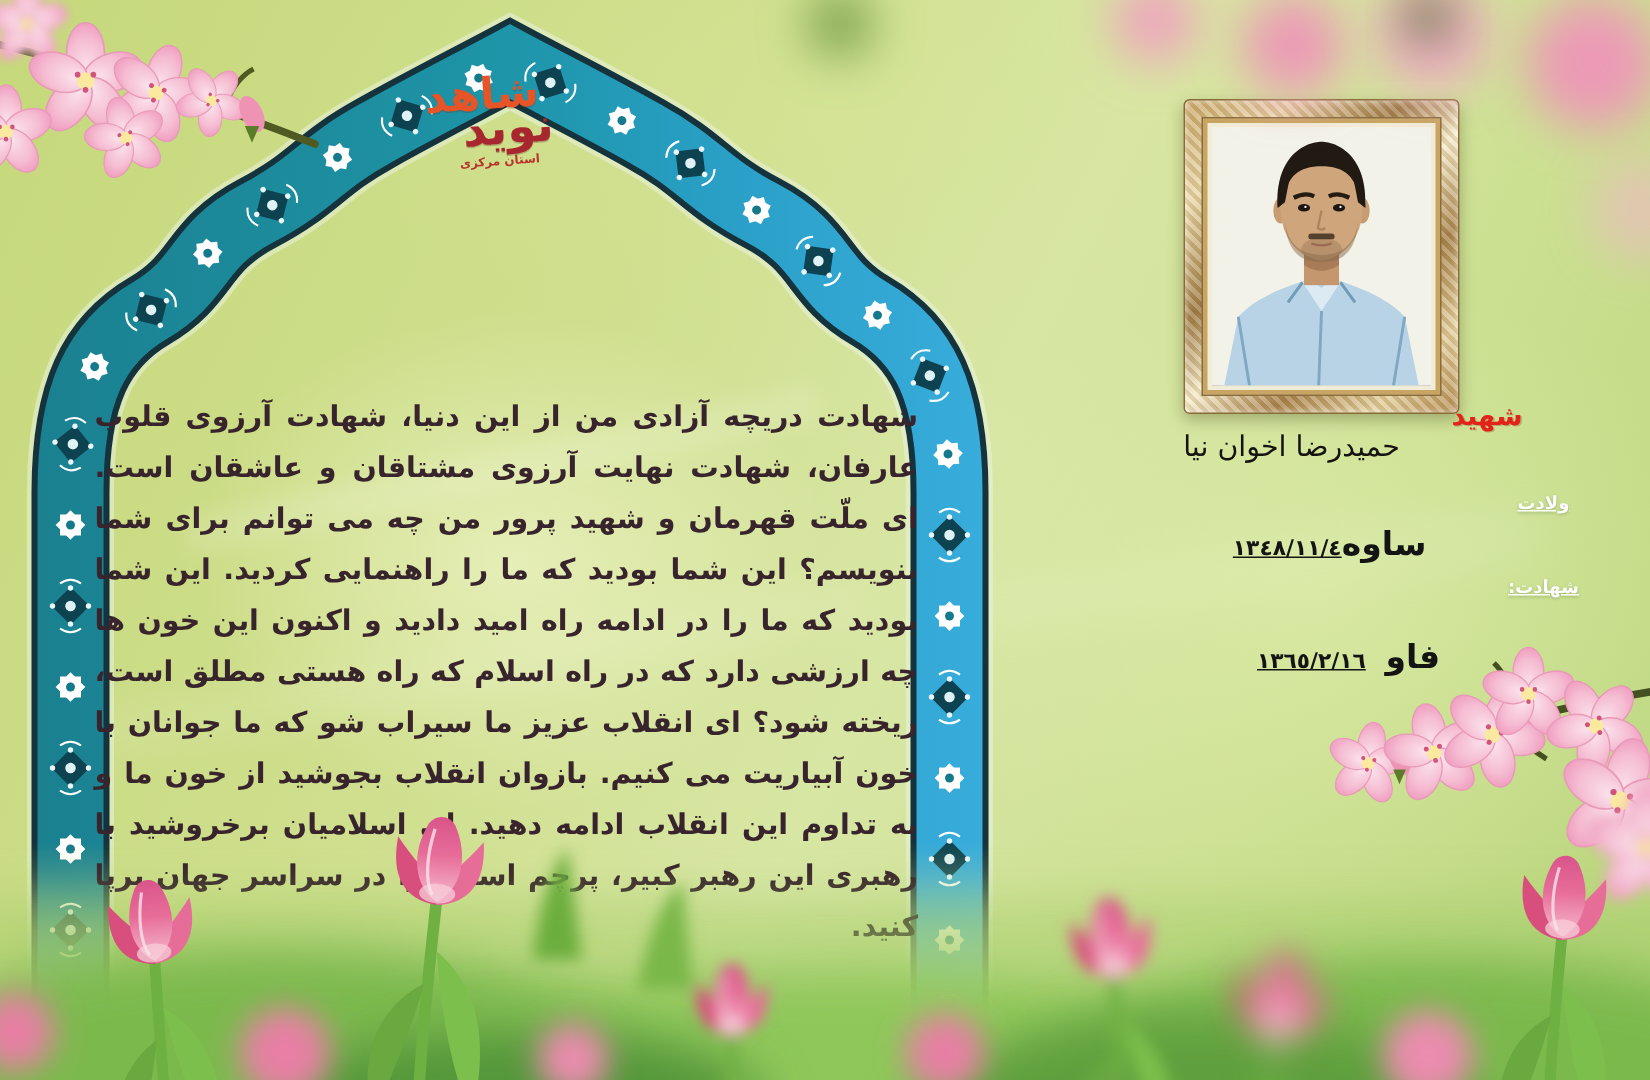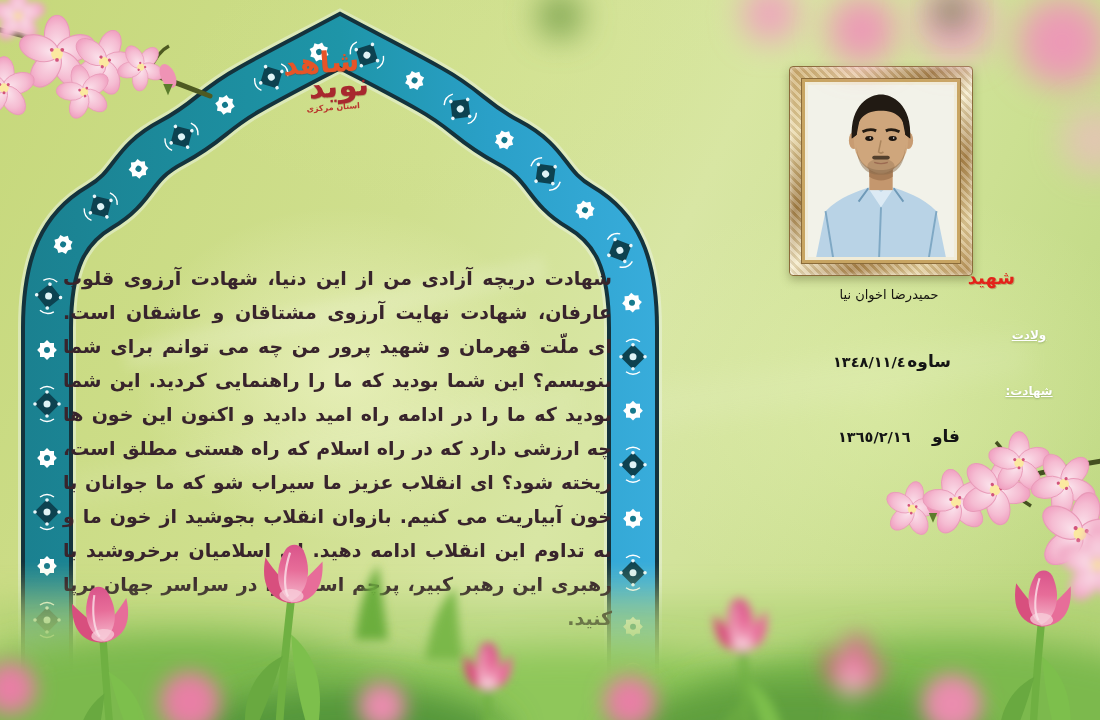--- a/index.html
+++ b/index.html
@@ -37,31 +37,31 @@
            repeating-linear-gradient(45deg, rgba(255,255,255,.20) 0 3px, rgba(122,90,40,.16) 3px 6px),
            linear-gradient(135deg,#caa768,#ead9a8 18%,#9f7b44 38%,#f6ecca 52%,#a8824a 68%,#e3cf9c 85%,#b58d52);
          box-shadow:0 4px 10px rgba(70,70,30,.35), inset 0 0 5px rgba(255,255,255,.65);}
   .frame-inner{width:100%;height:100%;box-sizing:border-box;border:3px solid #c8a562;outline:1px solid #8a6b3a;
                background:#f1ecd8;padding:3px;}
   .photo{width:100%;height:100%;background:#f8f7f2;overflow:hidden;box-shadow:inset 0 0 12px rgba(40,40,40,.28);}
 
   
   .m-label{position:absolute;left:955px;top:267px;width:60px;z-index:6;font-size:18px;font-weight:700;color:#e3231a;
            direction:rtl;text-shadow:1px 1px 0 rgba(120,0,0,.25);}
-  .m-name{position:absolute;left:804px;top:287px;width:170px;z-index:6;text-align:center;direction:rtl;
-          font-size:13px;color:#15130f;}
+  .m-name{position:absolute;left:776px;top:287px;width:170px;z-index:6;text-align:center;direction:rtl;
+          font-size:19px;color:#15130f;}
   .info-label{position:absolute;width:102px;z-index:6;text-align:center;direction:rtl;
               font-size:12px;font-weight:700;color:#ffffff;text-shadow:0 1px 2px rgba(90,120,60,.45);text-decoration:underline;}
   .lbl-birth{left:978px;top:328px;}
   .lbl-death{left:978px;top:384px;}
   .info-row{position:absolute;z-index:6;display:flex;direction:rtl;justify-content:space-between;align-items:baseline;}
   .row-birth{left:833px;top:351px;width:118px;}
   .row-death{left:838px;top:426px;width:122px;}
-  .info-row .place{font-size:17px;font-weight:700;color:#141414;}
-  .info-row .date{font-size:14.5px;font-weight:700;color:#141414;}
+  .info-row .place{font-size:22px;font-weight:700;color:#141414;}
+  .info-row .date{font-size:14.5px;font-weight:700;color:#141414;text-decoration:underline;}
 </style>
 </head>
 <body>
 
 <div class="stage">
 
   <svg class="layer" style="z-index:1" viewBox="0 0 1100 720">
     <defs>
       <filter id="b6" x="-60%" y="-60%" width="220%" height="220%">
           <feGaussianBlur stdDeviation="6"></feGaussianBlur>

